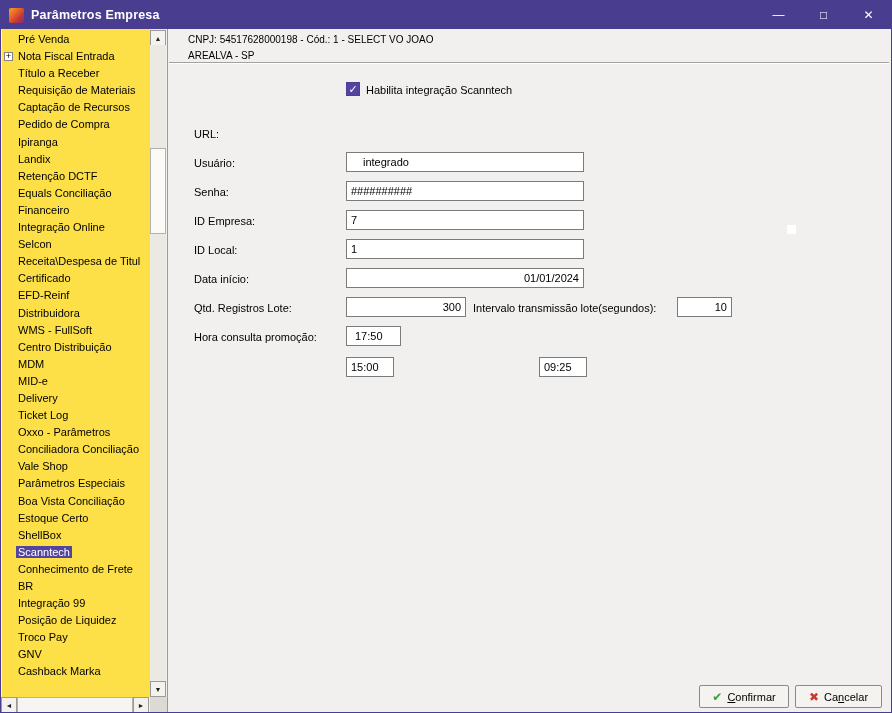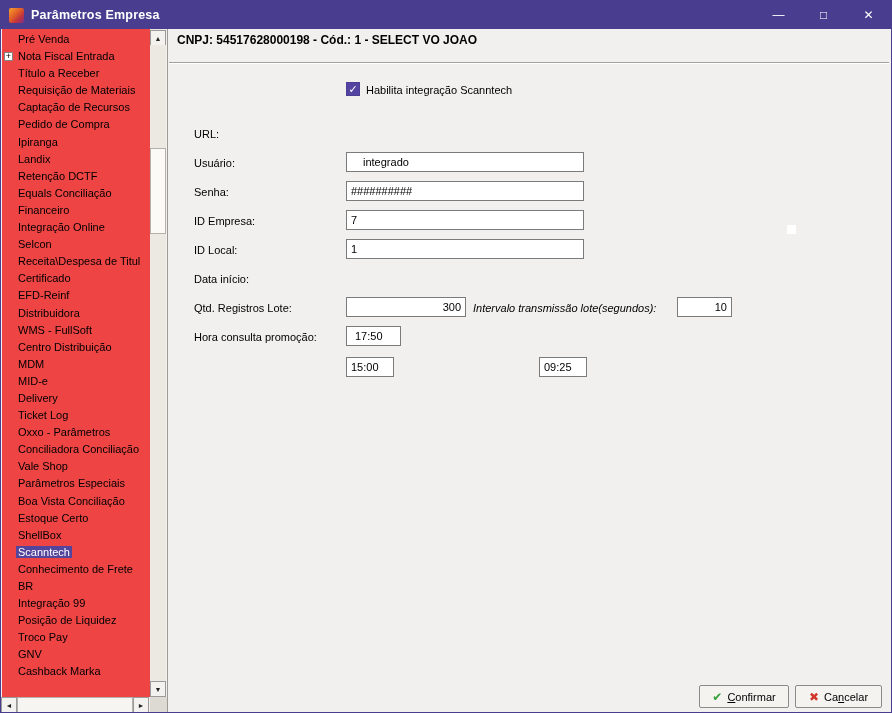--- a/index.html
+++ b/index.html
@@ -14,21 +14,21 @@
               background:#493d8f; color:#fff; display:flex; align-items:center; z-index:10; }
   .app-icon { width:15px; height:15px; margin:0 7px 0 8px; border-radius:2px;
               background:linear-gradient(135deg,#f6a12e 0%,#e05a28 45%,#c03340 70%,#7c2f8a 100%); }
   .titlebar .title { font-size:12.5px; font-weight:bold; letter-spacing:.2px; }
   .win-controls { position:absolute; right:0; top:0; height:28px; display:flex; }
   .win-btn { width:45px; height:28px; display:flex; align-items:center; justify-content:center;
              font-size:12px; color:#fff; cursor:default; }
 
   
   .sidebar-list { position:absolute; left:1px; top:28px; width:148px; height:668px;
-                  background:#ef4444; overflow:hidden; font-size:11px; padding-top:2px; z-index:2; }
+                  background:#fde047; overflow:hidden; font-size:11px; padding-top:2px; z-index:2; }
   .side-item { position:relative; height:17.1px; line-height:17px; padding-left:14px;
                white-space:nowrap; color:#000; cursor:default; }
   .side-label { padding:0 2px; }
   .side-item.selected .side-label { background:#54459c; color:#fff; }
   .expand-box { position:absolute; left:2px; top:4px; width:9px; height:9px; background:#fff;
                 border:1px solid #848484; font-size:9px; line-height:7px; text-align:center; color:#000; }
 
   
   .vscroll { position:absolute; left:149px; top:28px; width:16px; height:668px; background:#e9e7df; z-index:3; }
   .sb-btn { position:absolute; width:16px; height:16px; background:#f3f2ee; border:1px solid #9a9a9a;
@@ -37,32 +37,32 @@
   .sb-track { position:absolute; left:0; top:16px; bottom:16px; width:16px; background:#ebe9e1; }
   .sb-thumb { position:absolute; left:0; top:119px; width:16px; height:86px;
               background:#fbfaf7; border:1px solid #b3b1aa; }
   .hscroll { position:absolute; left:0; top:696px; width:148px; height:16px; background:#ebe9e1; z-index:3; }
   .hscroll .sb-thumb-h { position:absolute; left:16px; top:0; width:116px; height:16px;
                          background:#f6f5f1; border:1px solid #b3b1aa; }
   .sb-corner { position:absolute; left:149px; top:696px; width:17px; height:17px; background:#dcdad2; z-index:3; }
   .content-sep { position:absolute; left:166px; top:28px; bottom:0; width:1px; background:#9c9a94; }
 
   
-  .content-header { position:absolute; left:176px; top:31px; font-size:12px; font-weight:bold;
+  .content-header { position:absolute; left:187px; top:31px; font-size:10px; font-weight:normal;
                     line-height:16px; color:#000; }
   .divider { position:absolute; left:168px; right:2px; top:61px; height:2px;
              border-top:1px solid #a3a19b; border-bottom:1px solid #fff; }
 
   
   .checkbox { position:absolute; left:345px; top:81px; width:14px; height:14px; background:#5244a0;
               border:1px solid #4b3e93; color:#fff; font-size:11px; line-height:13px; text-align:center;
               cursor:default; }
   .cb-label { position:absolute; left:365px; top:83px; font-size:11px; color:#000; }
   .flabel { position:absolute; left:193px; font-size:11px; color:#000; }
-  .flabel2 { position:absolute; font-size:11px; color:#000; line-height:13px;font-style:italic; }
+  .flabel2 { position:absolute; font-size:11px; color:#000; line-height:13px; }
   .field { position:absolute; height:20px; border:1px solid #7b7b7b; background:#fff;
            font-family:inherit; font-size:11px; padding:0 4px; color:#000; outline:none; }
   .field.right { text-align:right; }
 
   
   .btn { position:absolute; top:684px; height:23px; background:#f4f3f0;
          border:1px solid #8a8a8a; border-radius:2px; font-family:inherit; font-size:11px;
          display:flex; align-items:center; justify-content:center; gap:5px; padding:0 6px; color:#000;
          cursor:default; }
   .btn .ck { color:#35a03c; font-weight:bold; font-size:12px; }
@@ -150,20 +150,21 @@
     <div class="sb-thumb-h"></div>
     <div class="sb-btn" style="left:132px; top:0;">
         <span class="arrow">►</span>
       </div>
   </div>
   <div class="sb-corner"></div>
   <div class="content-sep"></div>
 
   <div class="content-header">
     <div>CNPJ: 54517628000198 - Cód.: 1 - SELECT VO JOAO</div>
+    <div>AREALVA - SP</div>
   </div>
   <div class="divider"></div>
 
   <div class="checkbox"><span>✓</span></div>
   <div class="cb-label">Habilita integração Scanntech</div>
 
   <label class="flabel" style="top:127px;">URL:</label>
 
   <label class="flabel" style="top:156px;">Usuário:</label>
   <input class="field" style="left: 345px; top: 151px; width: 238px; padding-left: 16px;" value="integrado">
@@ -171,20 +172,21 @@
   <label class="flabel" style="top:185px;text-align:right;">Senha:</label>
   <input class="field" style="left: 345px; top: 180px; width: 238px;" value="##########">
 
   <label class="flabel" style="top:214px;">ID Empresa:</label>
   <input class="field" style="left: 345px; top: 209px; width: 238px;" value="7">
 
   <label class="flabel" style="top:243px;">ID Local:</label>
   <input class="field" style="left: 345px; top: 238px; width: 238px;" value="1">
 
   <label class="flabel" style="top:272px;">Data início:</label>
+  <input class="field right" style="left: 345px; top: 267px; width: 238px;" value="01/01/2024">
 
   <label class="flabel" style="top:301px;">Qtd. Registros Lote:</label>
   <input class="field right" style="left: 345px; top: 296px; width: 120px;" value="300">
   <label class="flabel2" style="left:472px; top:301px;">Intervalo transmissão lote(segundos):</label>
   <input class="field right" style="left: 676px; top: 296px; width: 55px;" value="10">
 
   <label class="flabel" style="top:330px;">Hora consulta promoção:</label>
   <input class="field" style="left: 345px; top: 325px; width: 55px; padding-left: 8px;" value="17:50">
 
   <input class="field" style="left: 345px; top: 356px; width: 48px;" value="15:00">

